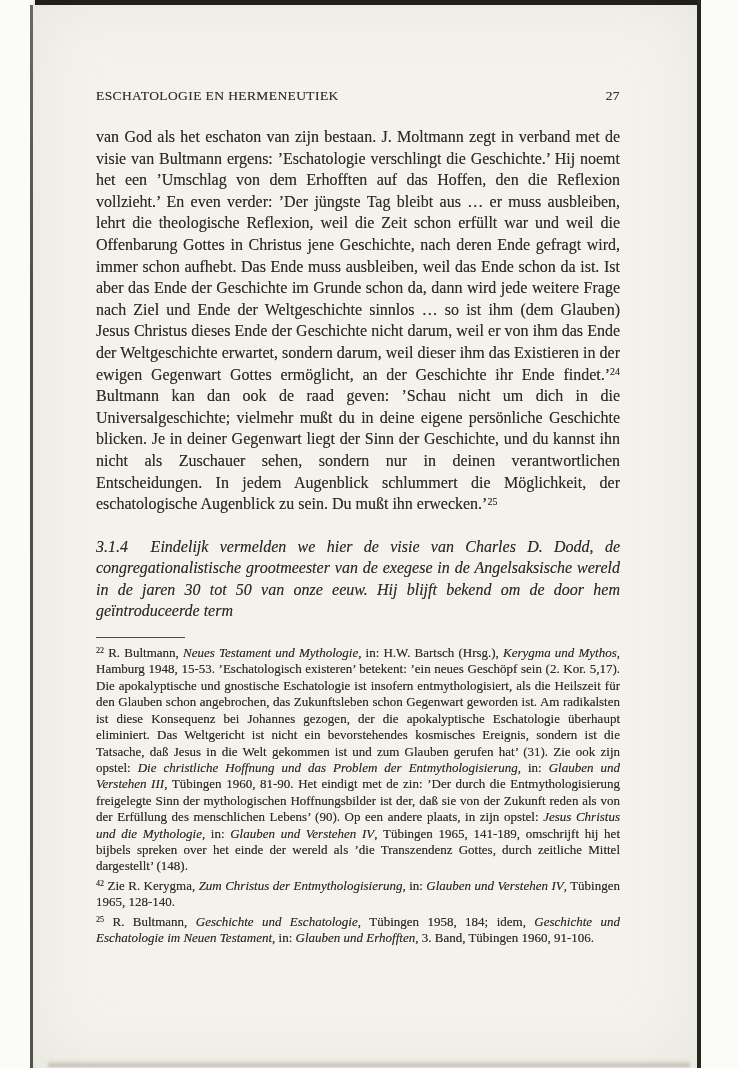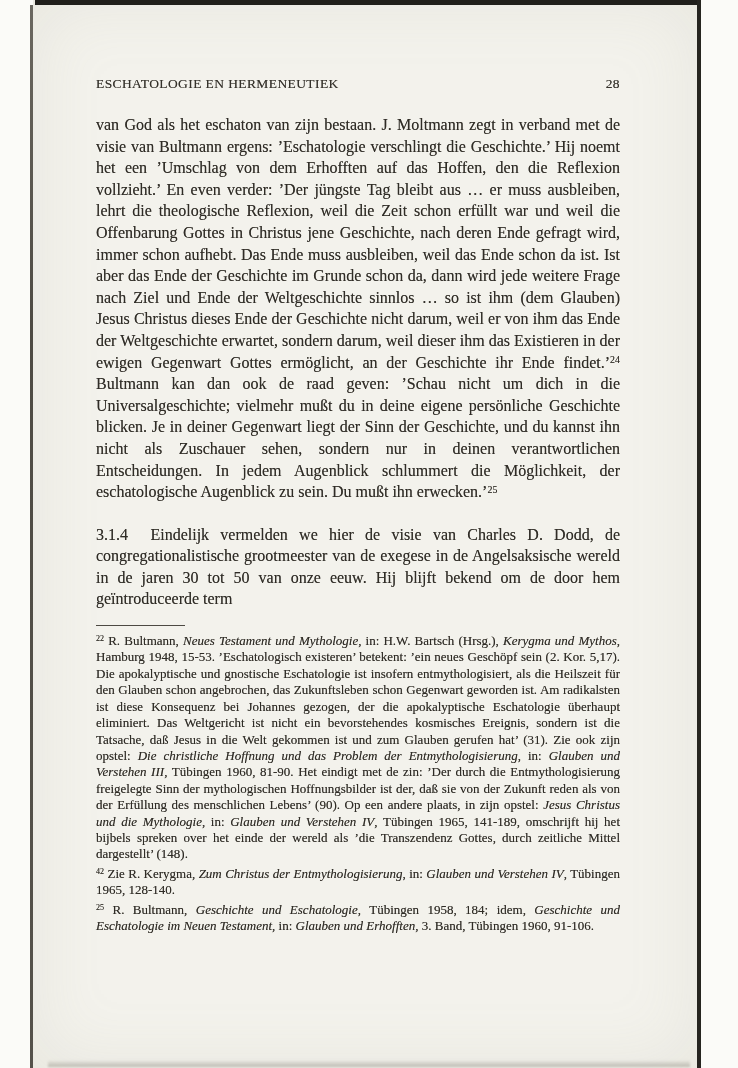--- a/index.html
+++ b/index.html
@@ -53,42 +53,42 @@
     left: 48px;
     right: 48px;
     bottom: 1px;
     height: 7px;
     background: linear-gradient(to top, rgba(108,103,92,0.38), rgba(108,103,92,0));
     filter: blur(1px);
   }
   .content {
     position: absolute;
     left: 96px;
-    top: 0;
+    top: 12px;
     width: 524px;
     color: #2f2c26;
     text-shadow: 0 0 0.4px rgba(47,44,38,0.55);
   }
   .page-header {
     display: flex;
     justify-content: space-between;
     align-items: baseline;
     margin-top: 76px;
     font-size: 13.5px;
     letter-spacing: 0.4px;
     color: #35322b;
   }
   .bodyp {
     margin: 0;
     font-size: 16px;
     line-height: 21.6px;
     text-align: justify;
   }
   .p1 { margin-top: 22px; }
-  .p2 { margin-top: 21px; }
+  .p2 { margin-top: 21px; font-style: italic; }
   .footnote-rule {
     width: 89px;
     border: none;
     border-top: 1.4px solid #4d4a43;
     margin: 15px 0 7px 0;
   }
   .footnotes { margin-top: 2px; }
   .footnote {
     margin: 0 0 3px 0;
     font-size: 13px;
@@ -110,21 +110,21 @@
 <div class="scan">
   <div class="page"></div>
   <div class="edge-top"></div>
   <div class="edge-left"></div>
   <div class="edge-right"></div>
   <div class="bottom-smudge"></div>
 
   <div class="content">
     <div class="page-header">
       <span>ESCHATOLOGIE EN HERMENEUTIEK</span>
-      <span>28</span>
+      <span>27</span>
     </div>
 
     <p class="bodyp p1"><span>van God als het eschaton van zijn bestaan. J. Moltmann zegt in verband met de visie van Bultmann ergens: ’Eschatologie verschlingt die Geschichte.’ Hij noemt het een ’Umschlag von dem Erhofften auf das Hoffen, den die Reflexion vollzieht.’ En even verder: ’Der jüngste Tag bleibt aus … er muss ausbleiben, lehrt die theologische Reflexion, weil die Zeit schon erfüllt war und weil die Offenbarung Gottes in Christus jene Geschichte, nach deren Ende gefragt wird, immer schon aufhebt. Das Ende muss ausbleiben, weil das Ende schon da ist. Ist aber das Ende der Geschichte im Grunde schon da, dann wird jede weitere Frage nach Ziel und Ende der Weltgeschichte sinnlos … so ist ihm (dem Glauben) Jesus Christus dieses Ende der Geschichte nicht darum, weil er von ihm das Ende der Weltgeschichte erwartet, sondern darum, weil dieser ihm das Existieren in der ewigen Gegenwart Gottes ermöglicht, an der Geschichte ihr Ende findet.’</span><sup>24</sup><span> Bultmann kan dan ook de raad geven: ’Schau nicht um dich in die Universalgeschichte; vielmehr mußt du in deine eigene persönliche Geschichte blicken. Je in deiner Gegenwart liegt der Sinn der Geschichte, und du kannst ihn nicht als Zuschauer sehen, sondern nur in deinen verantwortlichen Entscheidungen. In jedem Augenblick schlummert die Möglichkeit, der eschatologische Augenblick zu sein. Du mußt ihn erwecken.’</span><sup>25</sup></p>
 
     <p class="bodyp p2"><span>3.1.4&nbsp; Eindelijk vermelden we hier de visie van Charles D. Dodd, de congregationalistische grootmeester van de exegese in de Angelsaksische wereld in de jaren 30 tot 50 van onze eeuw. Hij blijft bekend om de door hem geïntroduceerde term</span></p>
 
     <hr class="footnote-rule">
 
     <div class="footnotes">
         <p class="footnote"><sup>22</sup>&nbsp;<span>R. Bultmann, </span><span class="it">Neues Testament und Mythologie</span><span>, in: H.W. Bartsch (Hrsg.), </span><span class="it">Kerygma und Mythos</span><span>, Hamburg 1948, 15-53. ’Eschatologisch existeren’ betekent: ’ein neues Geschöpf sein (2. Kor. 5,17). Die apokalyptische und gnostische Eschatologie ist insofern entmythologisiert, als die Heilszeit für den Glauben schon angebrochen, das Zukunftsleben schon Gegenwart geworden ist. Am radikalsten ist diese Konsequenz bei Johannes gezogen, der die apokalyptische Eschatologie überhaupt eliminiert. Das Weltgericht ist nicht ein bevorstehendes kosmisches Ereignis, sondern ist die Tatsache, daß Jesus in die Welt gekommen ist und zum Glauben gerufen hat’ (31). Zie ook zijn opstel: </span><span class="it">Die christliche Hoffnung und das Problem der Entmythologisierung</span><span>, in: </span><span class="it">Glauben und Verstehen III</span><span>, Tübingen 1960, 81-90. Het eindigt met de zin: ’Der durch die Entmythologisierung freigelegte Sinn der mythologischen Hoffnungsbilder ist der, daß sie von der Zukunft reden als von der Erfüllung des menschlichen Lebens’ (90). Op een andere plaats, in zijn opstel: </span><span class="it">Jesus Christus und die Mythologie</span><span>, in: </span><span class="it">Glauben und Verstehen IV</span><span>, Tübingen 1965, 141-189, omschrijft hij het bijbels spreken over het einde der wereld als ’die Transzendenz Gottes, durch zeitliche Mittel dargestellt’ (148).</span></p>

